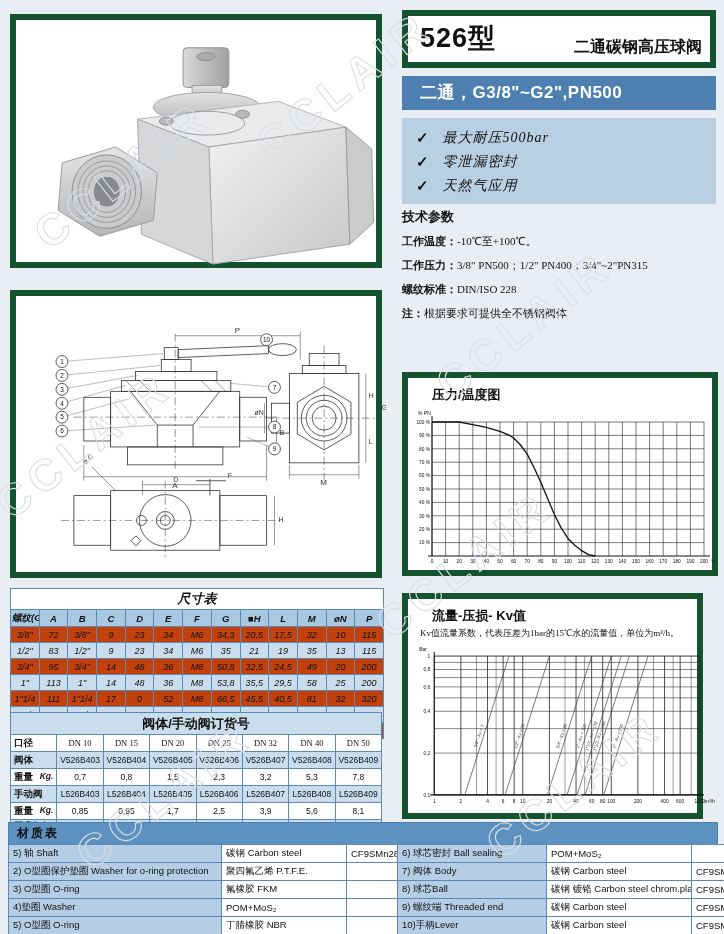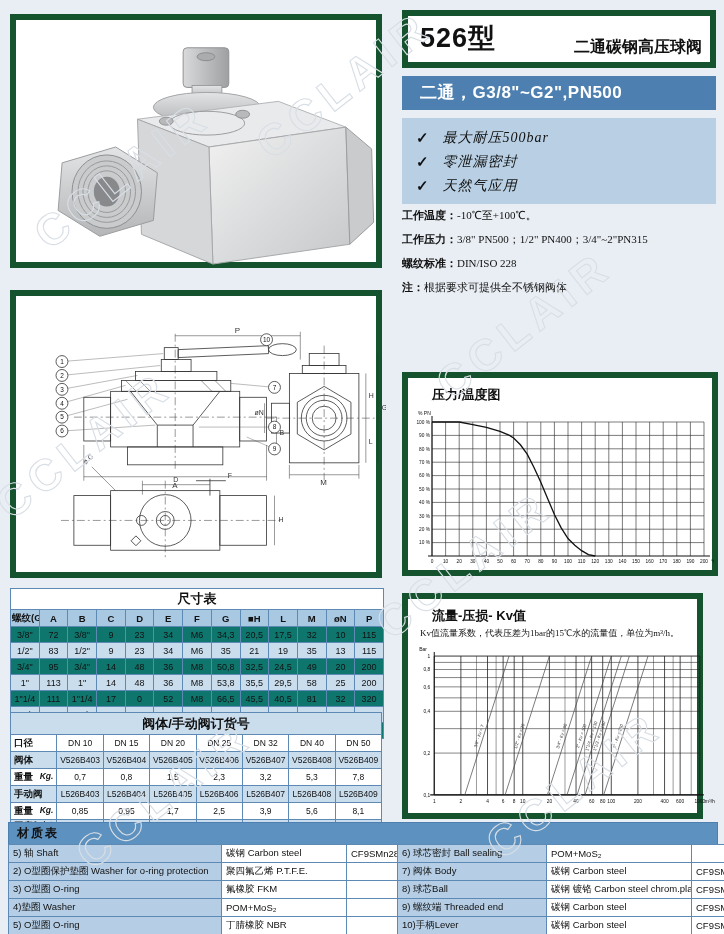--- a/index.html
+++ b/index.html
@@ -28,31 +28,31 @@
   #drawing-box{left:10px;top:290px;width:372px;height:288px;}
   
   #pt-box{left:402px;top:372px;width:316px;height:204px;}
   #pt-box h3, #kv-box h3{margin:8px 0 2px 24px;font-size:13px;font-weight:700;}
   #kv-box{left:402px;top:593px;width:301px;height:226px;}
   #kv-sub{margin:0 0 0 12px;font-size:9px;font-family:"Liberation Serif",serif;}
   
   table{border-collapse:collapse;table-layout:fixed;}
   td,th{border:1px solid #5d8ab4;overflow:hidden;white-space:nowrap;}
   #dim-wrap{position:absolute;left:10px;top:588px;width:374px;z-index:2;}
-  #dim-table{width:374px;font-size:9px;text-align:center;background:#0f766e;}
+  #dim-table{width:374px;font-size:9px;text-align:center;background:#c2410c;font-style:italic;}
   #dim-table .ttl{font-size:13px;font-weight:700;height:17px;background:#fff;}
   #dim-table thead th{background:#a9c8e2;font-size:9.5px;height:14px;}
   #dim-table tbody td{height:13px;}
   #dim-table tbody tr:nth-child(even){background:#cadded;}
   #order-wrap{position:absolute;left:10px;top:712px;width:372px;z-index:2;}
   #order-table{width:372px;font-size:8.5px;text-align:center;background:#fff;}
   #order-table .ttl{font-size:13px;font-weight:700;height:19px;}
   #order-table td{height:14px;}
   #order-table tr:nth-child(odd) td{background:#cadded;}
-  #order-table tr.hdr td{background:#fff;}
+  #order-table tr.hdr td{background:#fff;font-family:Liberation Serif, serif;}
   #order-table td.lbl{text-align:left;padding:0 3px;font-weight:700;font-size:9.5px;}
   #order-table td.lbl .unit{float:right;font-style:italic;font-size:8.5px;}
   #mat-wrap{position:absolute;left:8px;top:822px;width:710px;z-index:2;}
   #mat-title{background:#5d91bf;border:1px solid #4d80b0;border-bottom:none;font-size:12px;font-weight:700;
              padding:2px 0 2px 8px;letter-spacing:2px;}
   #mat-table{width:710px;font-size:9.5px;background:#fff;}
   #mat-table td{height:17px;padding:0 4px;}
   #mat-table td.nm{background:#b5cee5;}
   svg text{font-family:"Liberation Sans",sans-serif;}
 </style>
@@ -125,20 +125,21 @@
      <span class="chk">✓</span>
      <span class="ftx">零泄漏密封</span>
       </div>
       <div class="feat">
      <span class="chk">✓</span>
      <span class="ftx">天然气应用</span>
       </div>
     </div>
 
   <div id="tech">
+    <h3>技术参数</h3>
     <div id="tech-lines">
         <p class="tp"><b>工作温度：</b>-10℃至+100℃。</p>
         <p class="tp"><b>工作压力：</b>3/8" PN500；1/2" PN400；3/4"~2"PN315</p>
         <p class="tp"><b>螺纹标准：</b>DIN/ISO 228</p>
         <p class="tp"><b>注：</b>根据要求可提供全不锈钢阀体</p>
       </div>
   </div>
 
   <div class="box" id="drawing-box">
     <svg id="drawing-svg" width="370" height="286" viewBox="0 0 372 288">

